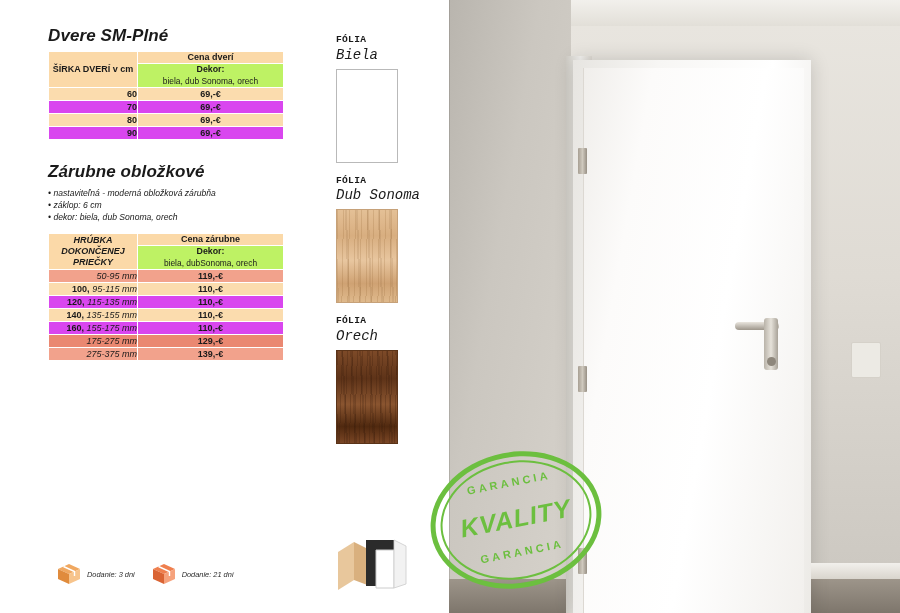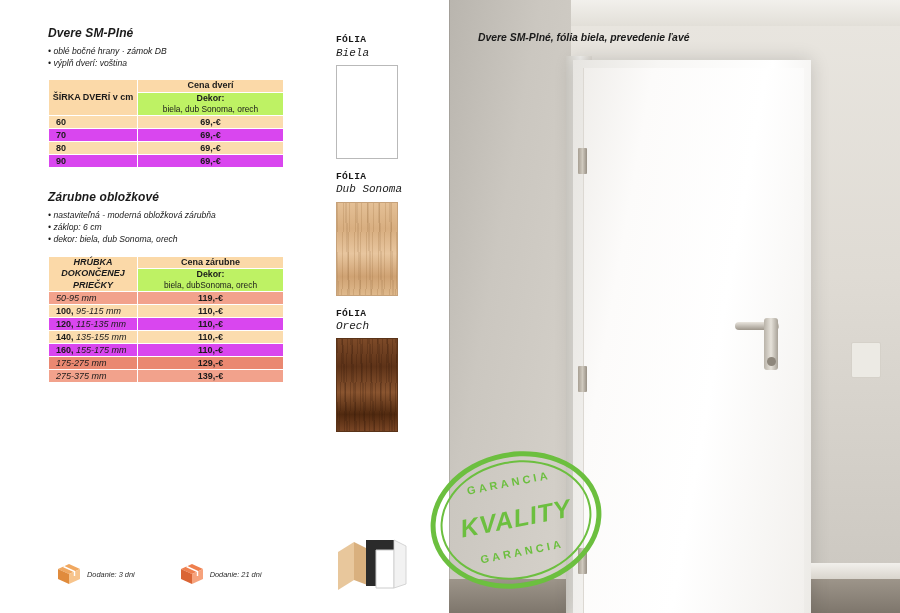--- a/index.html
+++ b/index.html
@@ -22,21 +22,21 @@
   }
 
   
   .left-col {
     position: absolute;
     left: 48px;
     top: 26px;
     width: 240px;
   }
   .sec-title {
-    font-size: 12px;
+    font-size: 17px;
     font-weight: bold;
     font-style: italic;
     color: #1a1a1a;
     margin: 0 0 5px 0;
     letter-spacing: 0.1px;
   }
   .bullets {
     margin: 0 0 10px 0;
     padding: 0;
     list-style: none;
@@ -86,40 +86,40 @@
   }
   .hdr-sub b { font-size: 8.8px; }
   .row-cell {
     font-size: 9px;
     font-weight: bold;
     color: #1a1a1a;
     padding: 5px 4px;
     height: 12px;
   }
   .row-cell.left {
-    text-align: left;
+    text-align: right;
     padding-left: 7px;
   }
   .c-orange-l { background: #fbdcae; }
   .c-orange-d { background: #d946ef; }
   .c-salmon   { background: #f2a28c; }
   .c-red      { background: #ea8871; }
   .small-ital {
     font-style: italic;
     font-weight: normal;
   }
 
   
   .delivery {
     position: absolute;
     left: 56px;
     top: 562px;
     display: flex;
     align-items: flex-start;
-    gap: 44px;
+    gap: 16px;
   }
   .deliv-item {
     display: flex;
     align-items: center;
     gap: 5px;
   }
   .deliv-label {
     font-size: 7.4px;
     font-style: italic;
     color: #2b2b2b;
@@ -136,21 +136,21 @@
   }
   .folia-block { margin-bottom: 12px; }
   .folia-title {
     font-size: 9.6px;
     font-weight: bold;
     color: #1a1a1a;
     letter-spacing: 0.3px;
     line-height: 1.2;
   }
   .folia-sub {
-    font-size: 11px;
+    font-size: 14px;
     font-style: italic;
     color: #1a1a1a;
     margin-bottom: 5px;
     line-height: 1.3;
   }
   .swatch {
     width: 62px;
     height: 94px;
     border: 1px solid #b9b9b9;
     box-sizing: border-box;
@@ -354,24 +354,20 @@
   .stamp-arc.bottom { top: 94px; }
 </style>
 </head>
 <body>
 
 <div class="page">
 
   <div class="left-col">
 
     <h2 class="sec-title">Dvere SM-Plné</h2>
-    <ul class="bullets">
-      <li>oblé bočné hrany  ·  zámok DB</li>
-      <li>výplň dverí: voština</li>
-    </ul>
 
     <table class="tbl">
       <tbody>
           <tr>
         <td class="hdr-cell hdr-left" rowspan="2" style="width:88px;">ŠÍRKA DVERÍ v cm</td>
         <td class="hdr-cell">Cena dverí</td>
       </tr>
       <tr>
         <td class="hdr-sub">
           <b>Dekor:</b><br>
@@ -512,21 +508,20 @@
     <div class="hinge" style="top:148px;"></div>
     <div class="hinge" style="top:366px;"></div>
     <div class="hinge" style="top:548px;"></div>
     <div class="handle-bar"></div>
     <div class="handle-plate"></div>
     <div class="keyhole"></div>
     <div class="outlet"></div>
     <div class="skirt"></div>
   </div>
 
-  <div class="photo-caption">Dvere SM-Plné, fólia biela, prevedenie ľavé</div>
 
   <div class="stamp">
     <div class="stamp-oval"></div>
     <div class="stamp-oval inner"></div>
     <div class="stamp-arc top">GARANCIA</div>
     <div class="stamp-main">KVALITY</div>
     <div class="stamp-arc bottom">GARANCIA</div>
   </div>
 
 </div>

